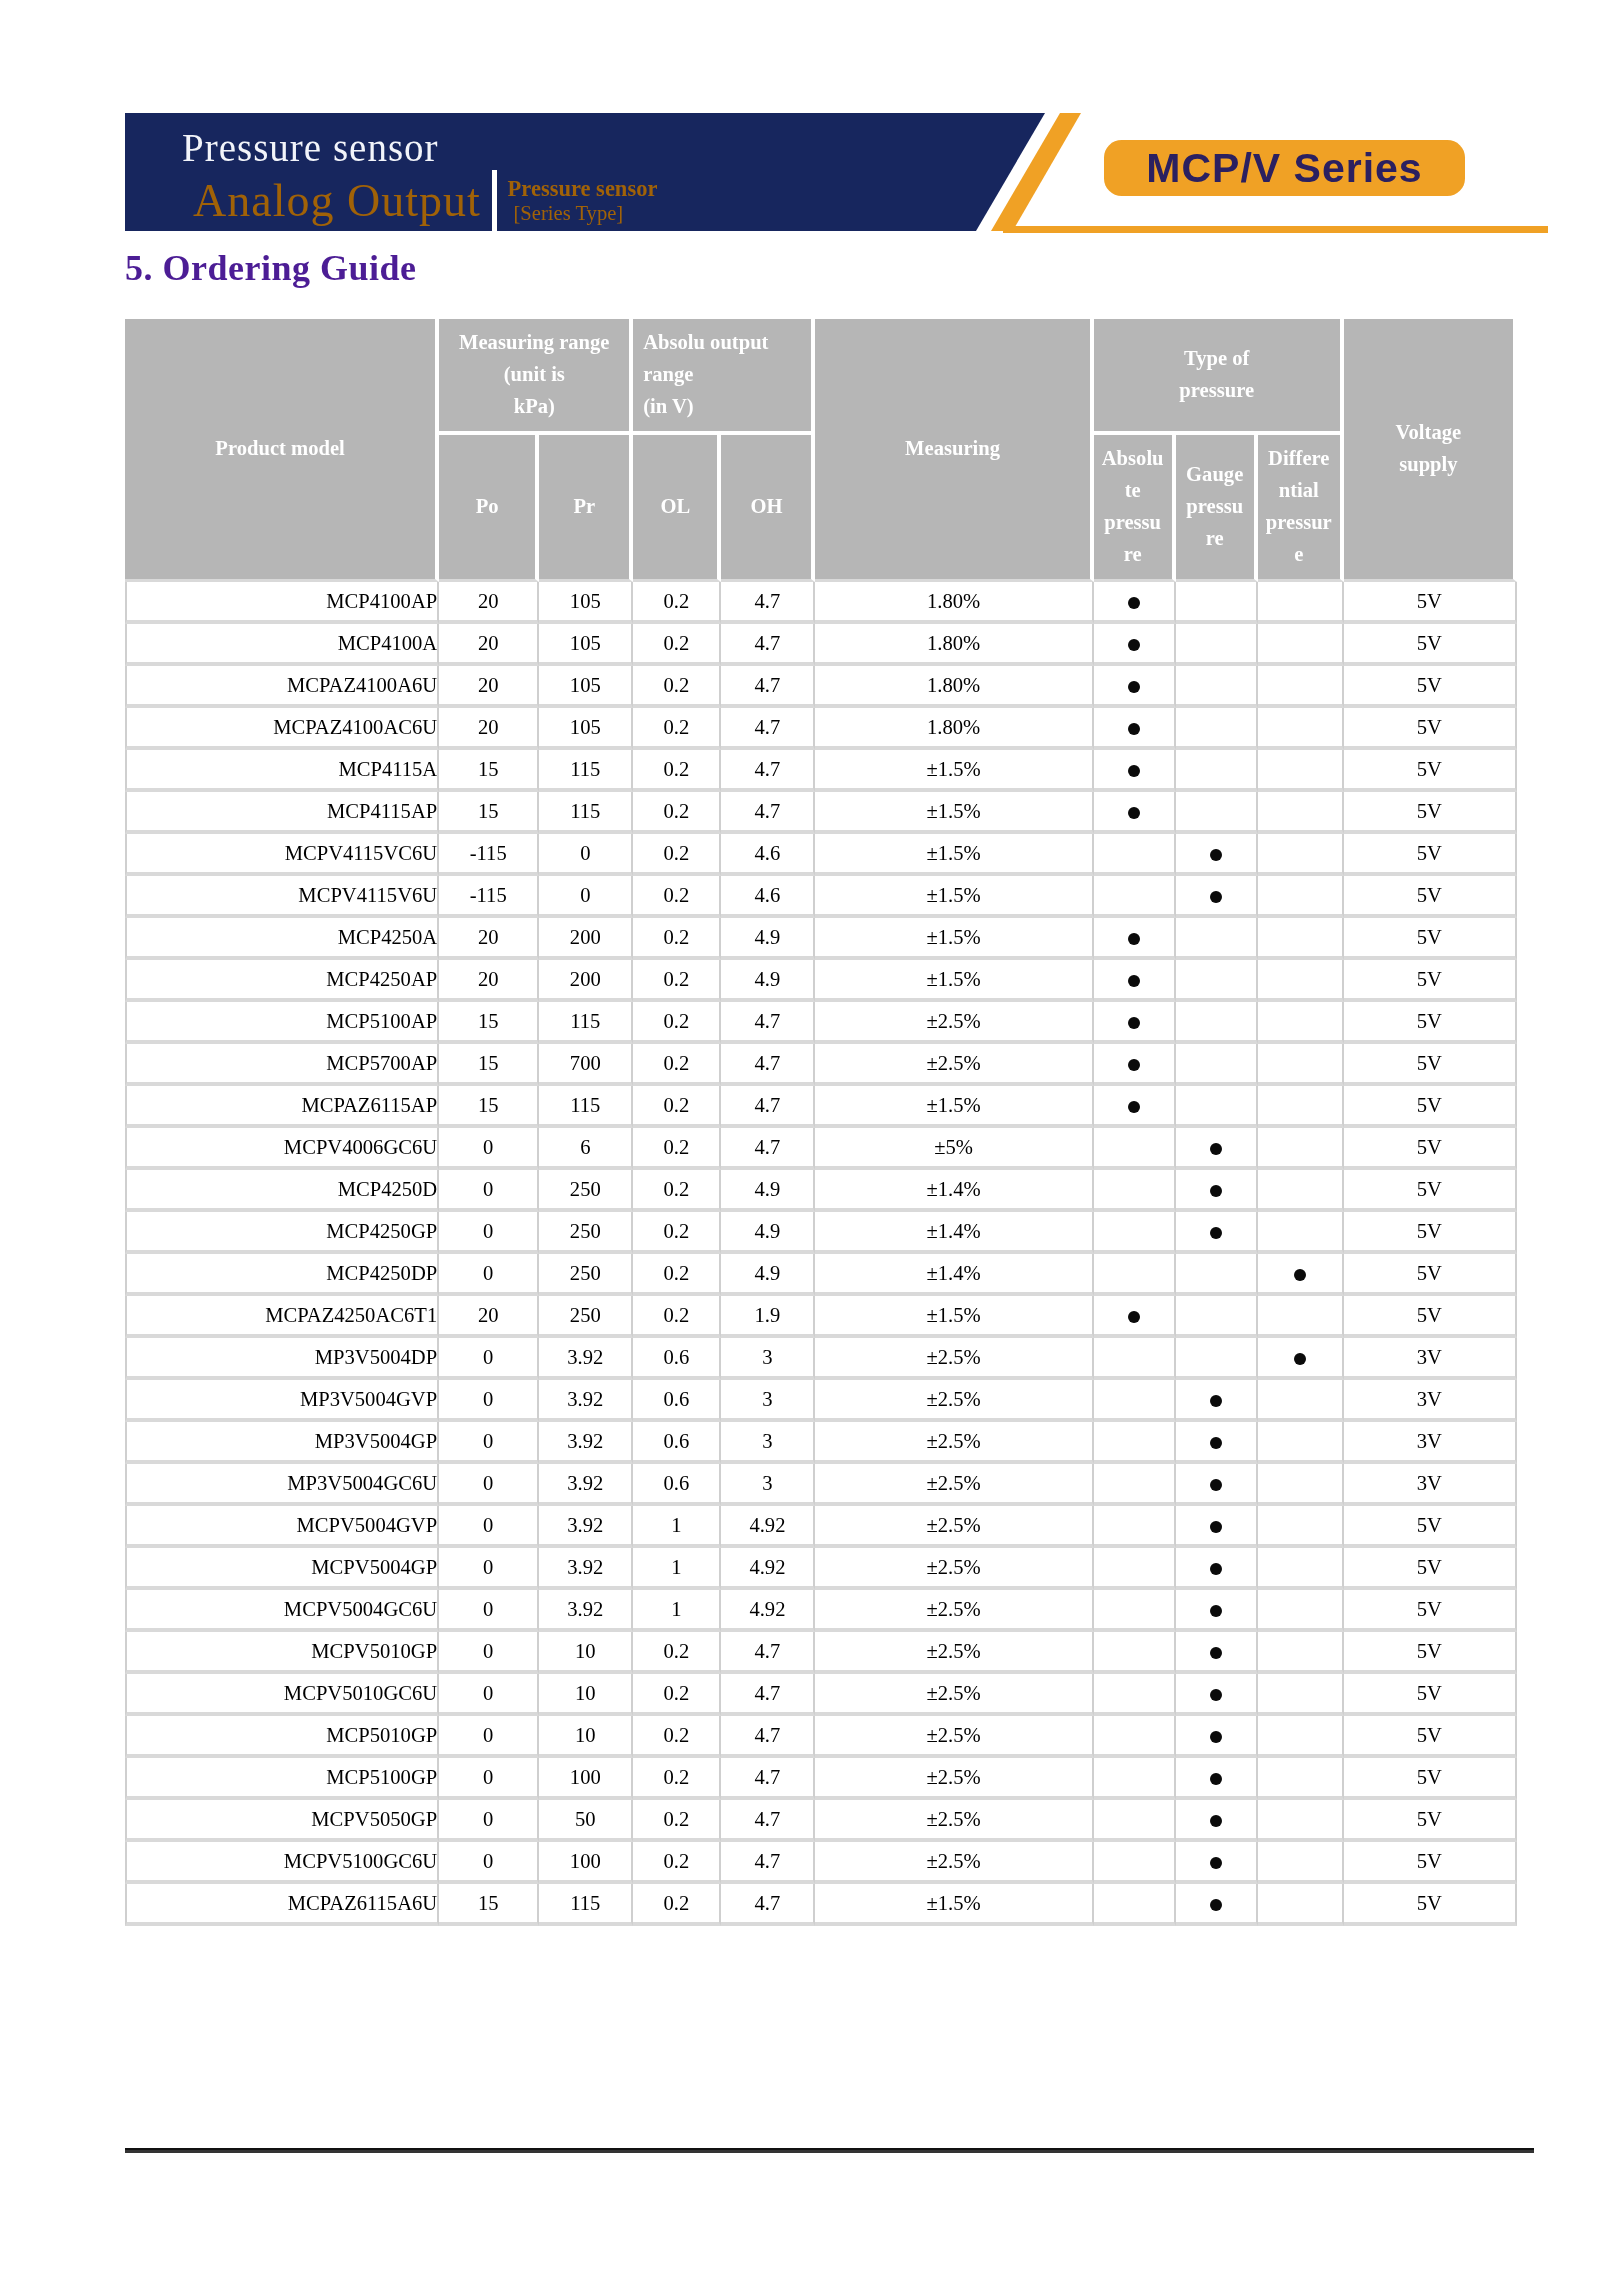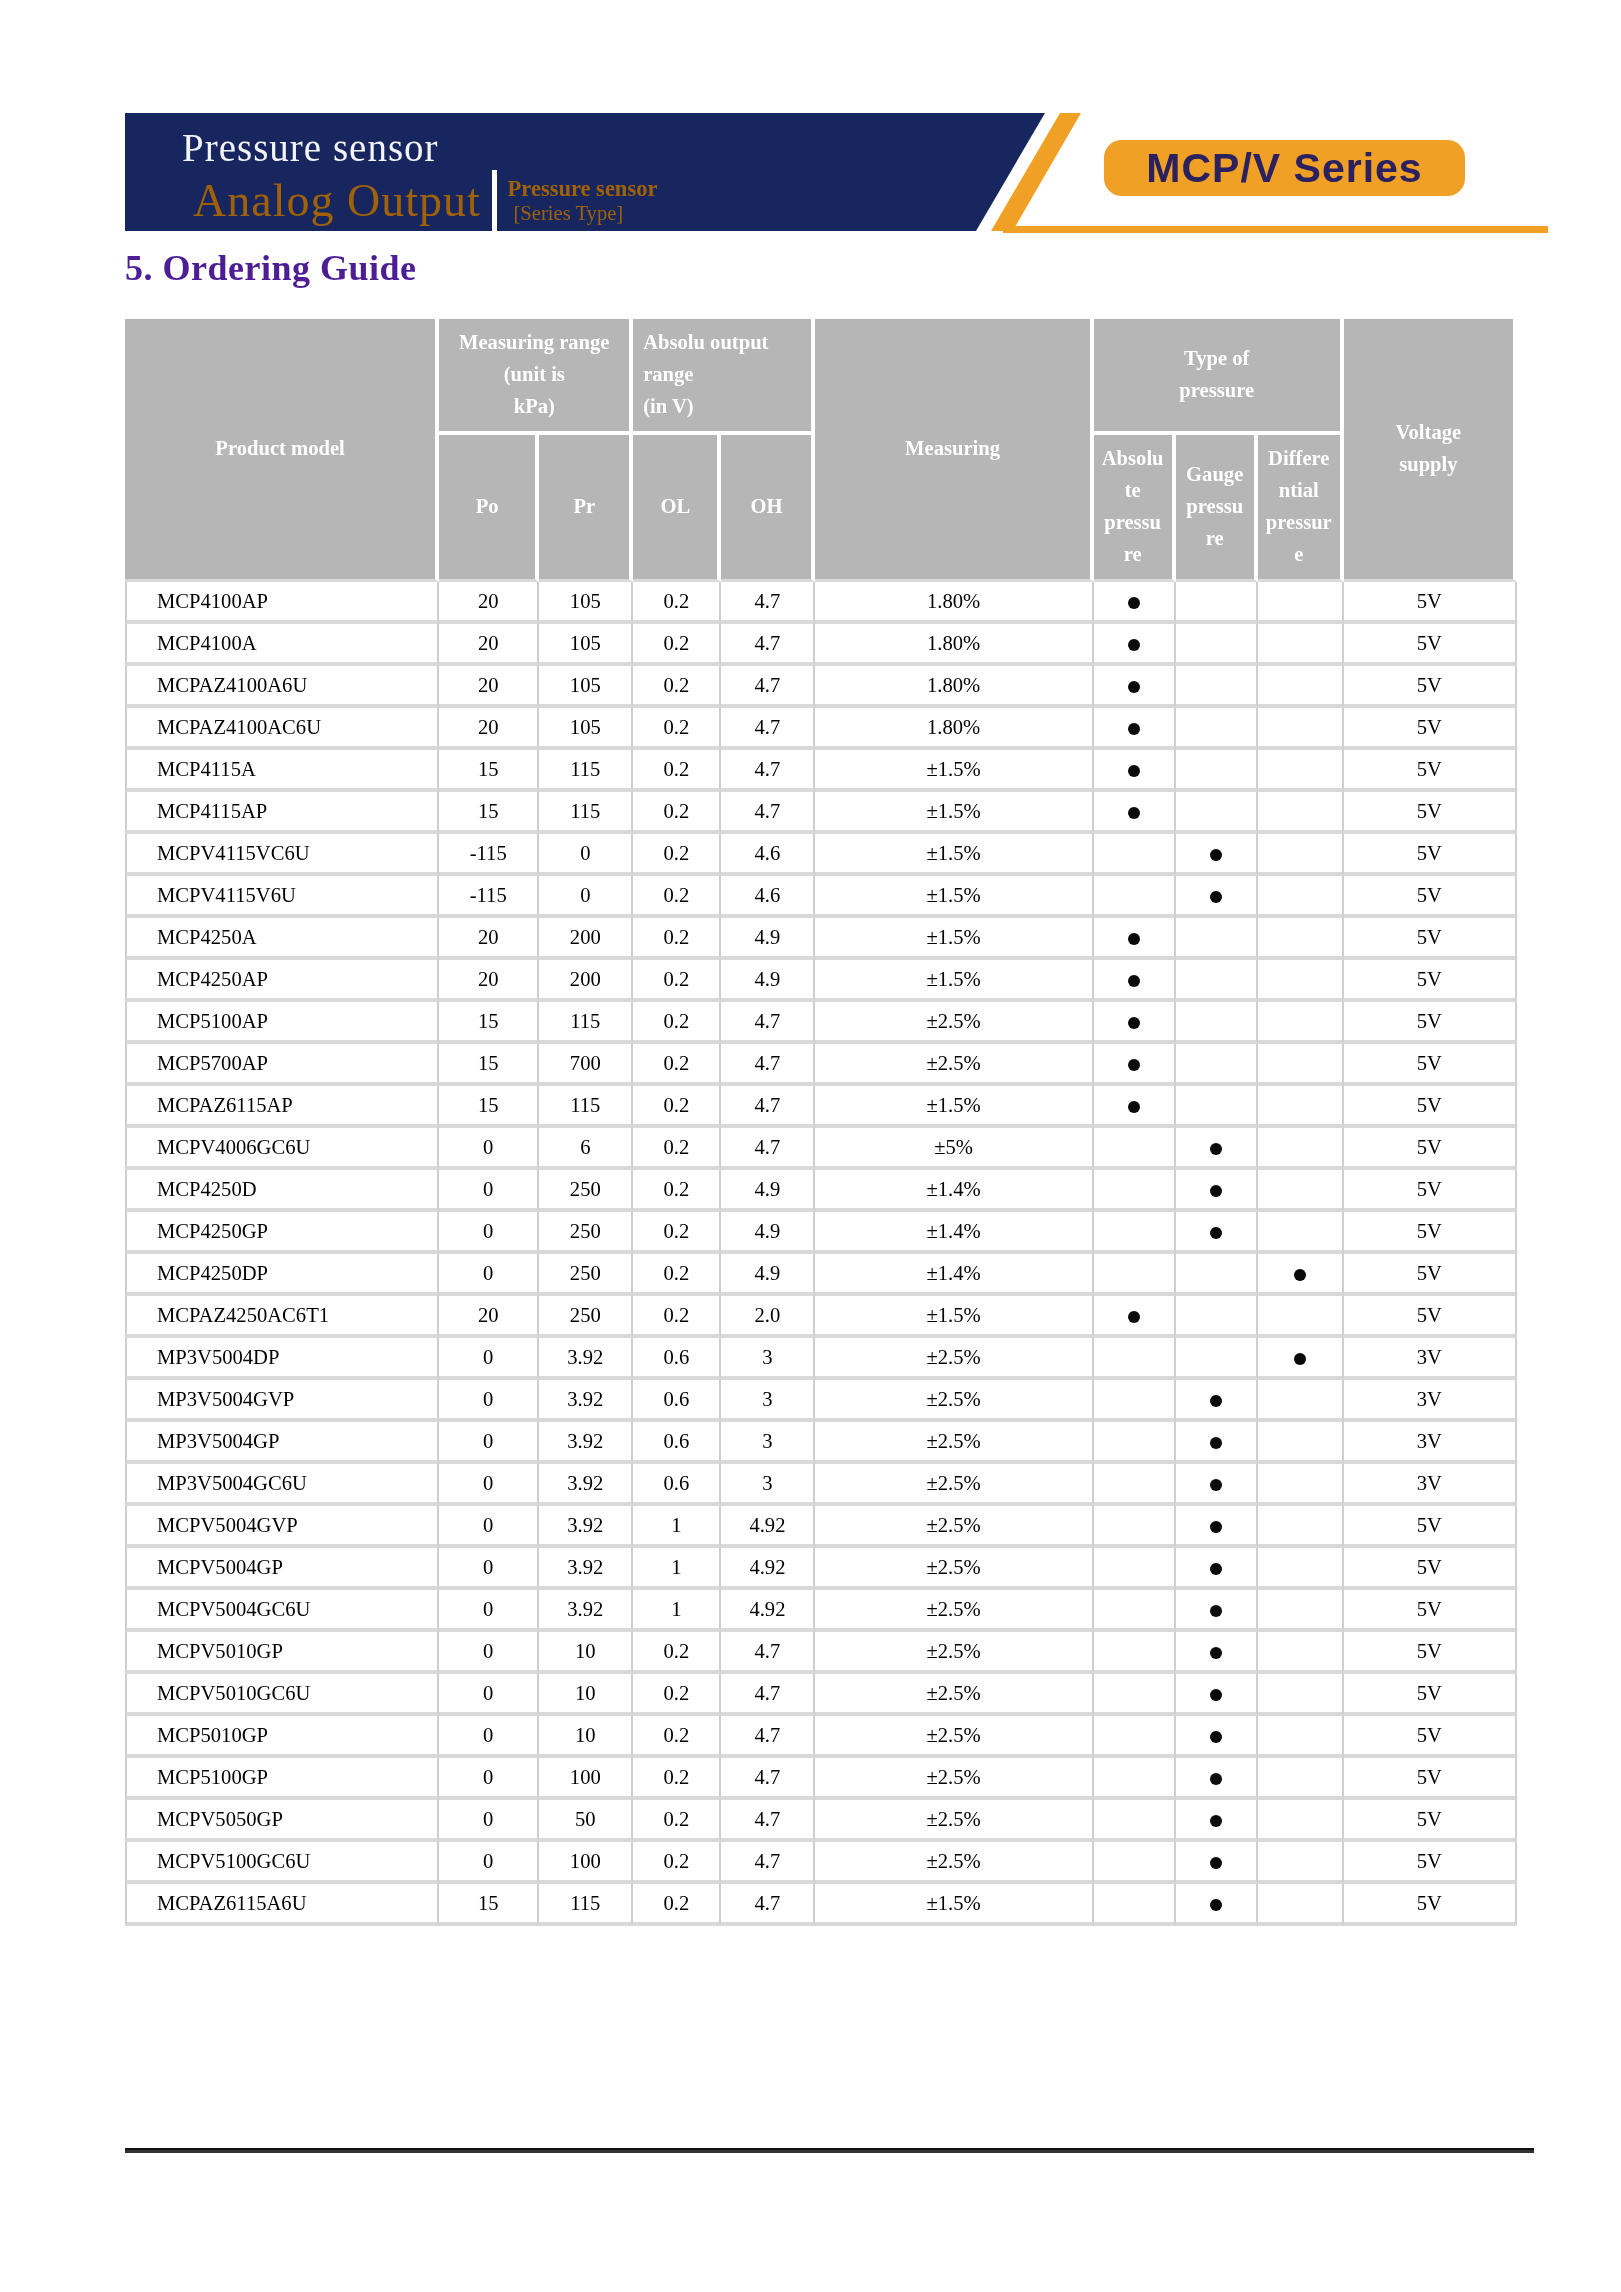--- a/index.html
+++ b/index.html
@@ -64,21 +64,21 @@
   .order-table thead tr.h2 th{height:147px;}
   .order-table th.grp-bottom{border-bottom:4.9px solid #ffffff;}
   .order-table th.hdr-bottom{border-bottom:3.9px solid var(--row-line);}
   .order-table th.left{text-align:left;padding-left:9.8px;}
   .multiline{white-space:pre-line;}
   .order-table td{
     background:#ffffff;height:42px;font-size:20.6px;text-align:center;vertical-align:middle;
     border-right:2.9px solid var(--col-line);border-bottom:4.9px solid var(--row-line);
   }
   .order-table td:first-child{border-left:2.9px solid var(--col-line);}
-  .order-table td.cell-model{text-align:left;padding-left:30px;}
+  .order-table td.cell-model{text-align:right;padding-left:30px;}
   .dot{
     display:inline-block;width:11.8px;height:11.8px;border-radius:50%;background:#0b0b0b;vertical-align:middle;
   }
   
   .footer{position:absolute;left:125px;top:2148px;width:1409px;}
   .footer-rule{width:100%;height:4.9px;background:#333333;border-top:2px solid #111111;}
   .footer-text{margin-top:5.9px;text-align:right;font-size:21.6px;color:#090909;}
 </style>
 </head>
 <body>
@@ -350,21 +350,21 @@
         <td class="cell-absolute"></td>
         <td class="cell-gauge"></td>
         <td class="cell-differential"><span class="dot"></span></td>
         <td class="cell-supply">5V</td>
       </tr>
       <tr>
         <td class="cell-model">MCPAZ4250AC6T1</td>
         <td class="cell-po">20</td>
         <td class="cell-pr">250</td>
         <td class="cell-ol">0.2</td>
-        <td class="cell-oh">2.0</td>
+        <td class="cell-oh">1.9</td>
         <td class="cell-accuracy">±1.5%</td>
         <td class="cell-absolute"><span class="dot"></span></td>
         <td class="cell-gauge"></td>
         <td class="cell-differential"></td>
         <td class="cell-supply">5V</td>
       </tr>
       <tr>
         <td class="cell-model">MP3V5004DP</td>
         <td class="cell-po">0</td>
         <td class="cell-pr">3.92</td>

